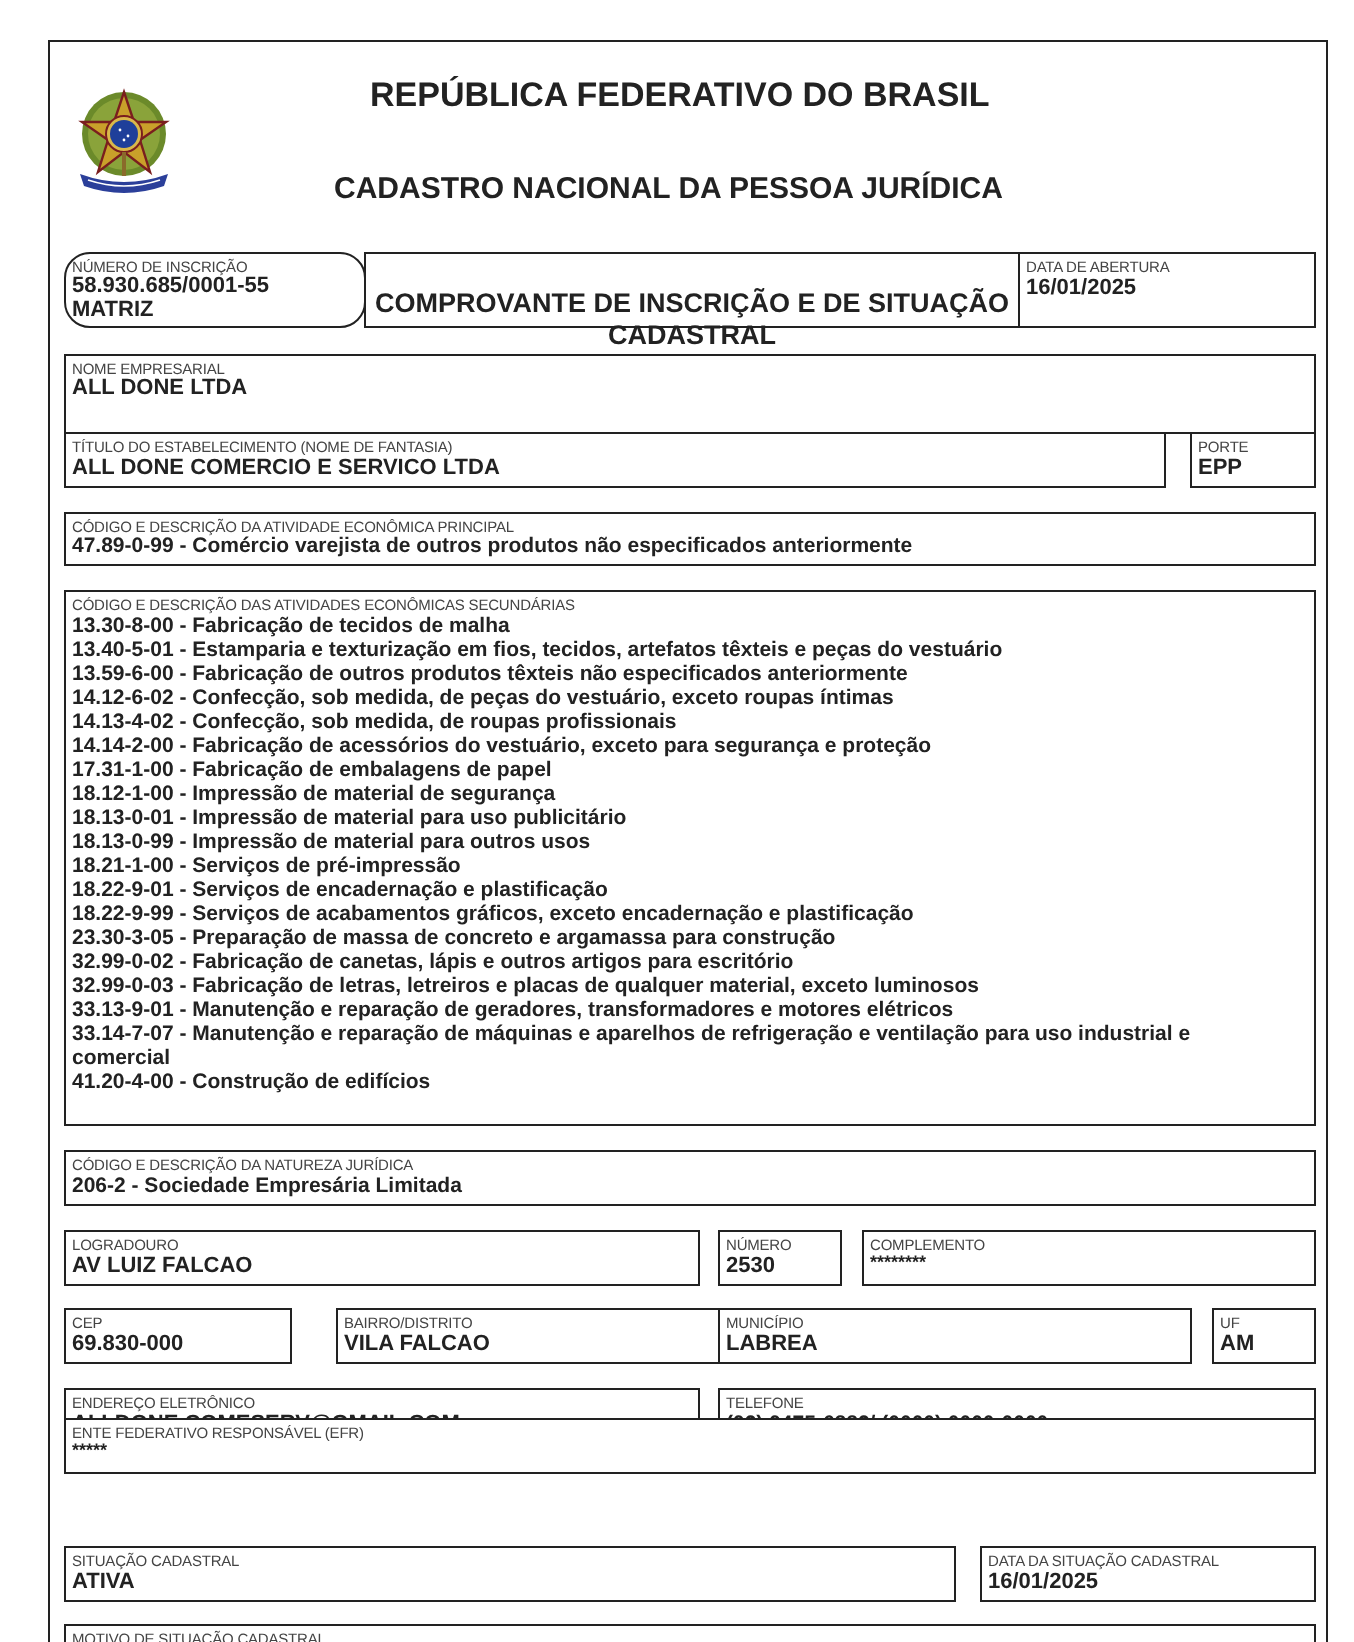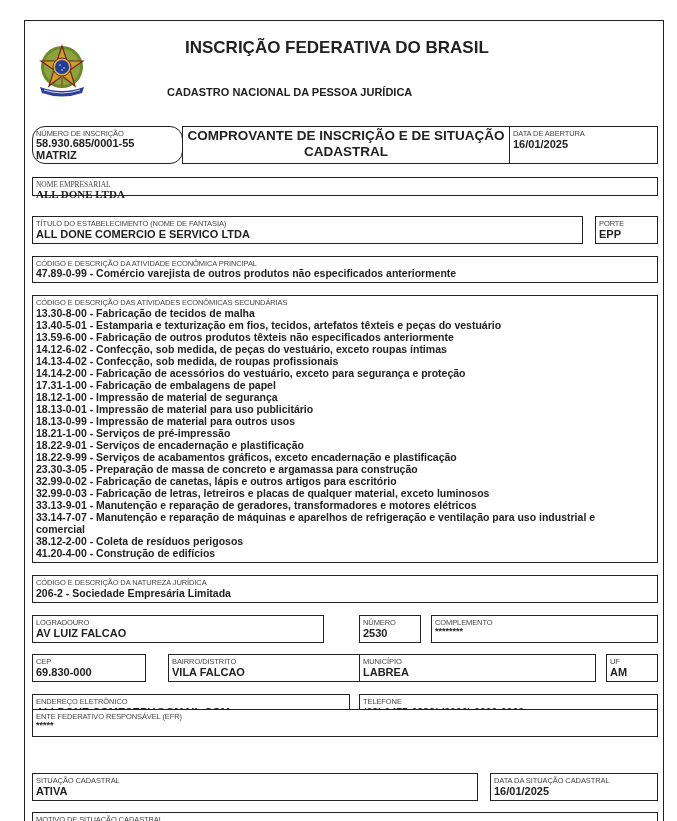--- a/index.html
+++ b/index.html
@@ -7,23 +7,23 @@
            font-family: "Liberation Sans", sans-serif; color: #222; }
     .page { position: absolute; left: 24px; top: 20px; width: 640px; height: 820px;
             border: 1px solid #222; border-bottom: none; box-sizing: border-box; }
     .box { position: absolute; border: 1px solid #222; box-sizing: border-box; background: #fff; }
     .lbl { position: absolute; left: 3px; top: 2px; font-size: 7.5px; color: #444;
            letter-spacing: -0.1px; white-space: nowrap; }
     .val { position: absolute; left: 3px; top: 12px; font-size: 11px; font-weight: bold;
            color: #222; white-space: nowrap; }
     .val.small { font-size: 9px; top: 12px; }
     .title1 { position: absolute; left: 160px; top: 17px; font-size: 17px; font-weight: bold; color: #222; }
-    .title2 { position: absolute; left: 142px; top: 65px; font-size: 11px; font-weight: bold; color: #222; }
+    .title2 { position: absolute; left: 142px; top: 65px; font-size: 15px; font-weight: bold; color: #222; }
     .center-title { position: absolute; left: 0; right: 0; top: 0; text-align: center;
-                    font-size: 13.5px; font-weight: bold; line-height: 16px; color: #222; padding-top: 0px; }
+                    font-size: 13.5px; font-weight: bold; line-height: 16px; color: #222; padding-top: 16px; }
     .list { position: absolute; left: 3px; top: 12px; font-size: 10.5px; font-weight: bold;
             line-height: 12px; color: #222; margin: 0; padding: 0; list-style: none; width: 600px; }
     .list li { white-space: normal; }
     .emblem { position: absolute; left: 11px; top: 22px; width: 52px; height: 58px; }
   </style>
 </head>
 <body>
 
 <div class="page">
 
@@ -36,38 +36,38 @@
       <circle cx="26" cy="24" r="7" fill="#1f3f9a"></circle>
       <circle cx="24" cy="22" r="0.7" fill="#fff"></circle>
       <circle cx="28" cy="25" r="0.7" fill="#fff"></circle>
       <circle cx="26" cy="27" r="0.7" fill="#fff"></circle>
       <rect x="25" y="33" width="2" height="12" fill="#8a6a2a"></rect>
       <path d="M4 44 Q26 52 48 44 L46 50 Q26 57 6 50 Z" fill="#2b3f9a"></path>
       <path d="M8 47 Q26 53 44 47" stroke="#ffffff" stroke-width="0.8" fill="none"></path>
     </svg>
   </div>
 
-  <div class="title1">INSCRIÇÃO FEDERATIVA DO BRASIL</div>
+  <div class="title1">REPÚBLICA FEDERATIVO DO BRASIL</div>
   <div class="title2">CADASTRO NACIONAL DA PESSOA JURÍDICA</div>
 
   <div class="box" style="left:7px; top:105px; width:151px; height:38px;border-radius:13px;">
     <div class="lbl">NÚMERO DE INSCRIÇÃO</div>
     <div class="val" style="top:10px;">58.930.685/0001-55</div>
     <div class="val" style="top:22px;">MATRIZ</div>
   </div>
   <div class="box" style="left:157px; top:105px; width:328px; height:38px;">
     <div class="center-title" style="top:1px;">COMPROVANTE DE INSCRIÇÃO E DE SITUAÇÃO</div>
     <div class="center-title" style="top:17px;">CADASTRAL</div>
   </div>
   <div class="box" style="left:484px; top:105px; width:149px; height:38px;">
     <div class="lbl">DATA DE ABERTURA</div>
     <div class="val" style="top:11px;">16/01/2025</div>
   </div>
 
-  <div class="box" style="left:7px; top:156px; width:626px; height:19px;font-family:Liberation Serif, serif;">
+  <div class="box" style="left:7px; top:156px; width:626px; height:40px;">
     <div class="lbl">NOME EMPRESARIAL</div>
     <div class="val" style="top:10px;">ALL DONE LTDA</div>
   </div>
 
   <div class="box" style="left:7px; top:195px; width:551px; height:28px;">
     <div class="lbl">TÍTULO DO ESTABELECIMENTO (NOME DE FANTASIA)</div>
     <div class="val" style="top:11px;">ALL DONE COMERCIO E SERVICO LTDA</div>
   </div>
   <div class="box" style="left:570px; top:195px; width:63px; height:28px;">
     <div class="lbl">PORTE</div>
@@ -93,31 +93,30 @@
       <li>18.13-0-01 - Impressão de material para uso publicitário</li>
       <li>18.13-0-99 - Impressão de material para outros usos</li>
       <li>18.21-1-00 - Serviços de pré-impressão</li>
       <li>18.22-9-01 - Serviços de encadernação e plastificação</li>
       <li>18.22-9-99 - Serviços de acabamentos gráficos, exceto encadernação e plastificação</li>
       <li>23.30-3-05 - Preparação de massa de concreto e argamassa para construção</li>
       <li>32.99-0-02 - Fabricação de canetas, lápis e outros artigos para escritório</li>
       <li>32.99-0-03 - Fabricação de letras, letreiros e placas de qualquer material, exceto luminosos</li>
       <li>33.13-9-01 - Manutenção e reparação de geradores, transformadores e motores elétricos</li>
       <li>33.14-7-07 - Manutenção e reparação de máquinas e aparelhos de refrigeração e ventilação para uso industrial e comercial</li>
-      <li>38.12-2-00 - Coleta de resíduos perigosos</li>
       <li>41.20-4-00 - Construção de edifícios</li>
     </ul>
   </div>
 
   <div class="box" style="left:7px; top:554px; width:626px; height:28px;padding-left:32px;">
     <div class="lbl">CÓDIGO E DESCRIÇÃO DA NATUREZA JURÍDICA</div>
     <div class="val" style="top:11px; font-size:10.5px;">206-2 - Sociedade Empresária Limitada</div>
   </div>
 
-  <div class="box" style="left:7px; top:594px; width:292px; height:28px;">
+  <div class="box" style="left:7px; top:594px; width:318px; height:28px;">
     <div class="lbl">LOGRADOURO</div>
     <div class="val" style="top:11px;">AV LUIZ FALCAO</div>
   </div>
   <div class="box" style="left:334px; top:594px; width:62px; height:28px;">
     <div class="lbl">NÚMERO</div>
     <div class="val" style="top:11px;">2530</div>
   </div>
   <div class="box" style="left:406px; top:594px; width:227px; height:28px;">
     <div class="lbl">COMPLEMENTO</div>
     <div class="val small" style="top:10px;">********</div>

